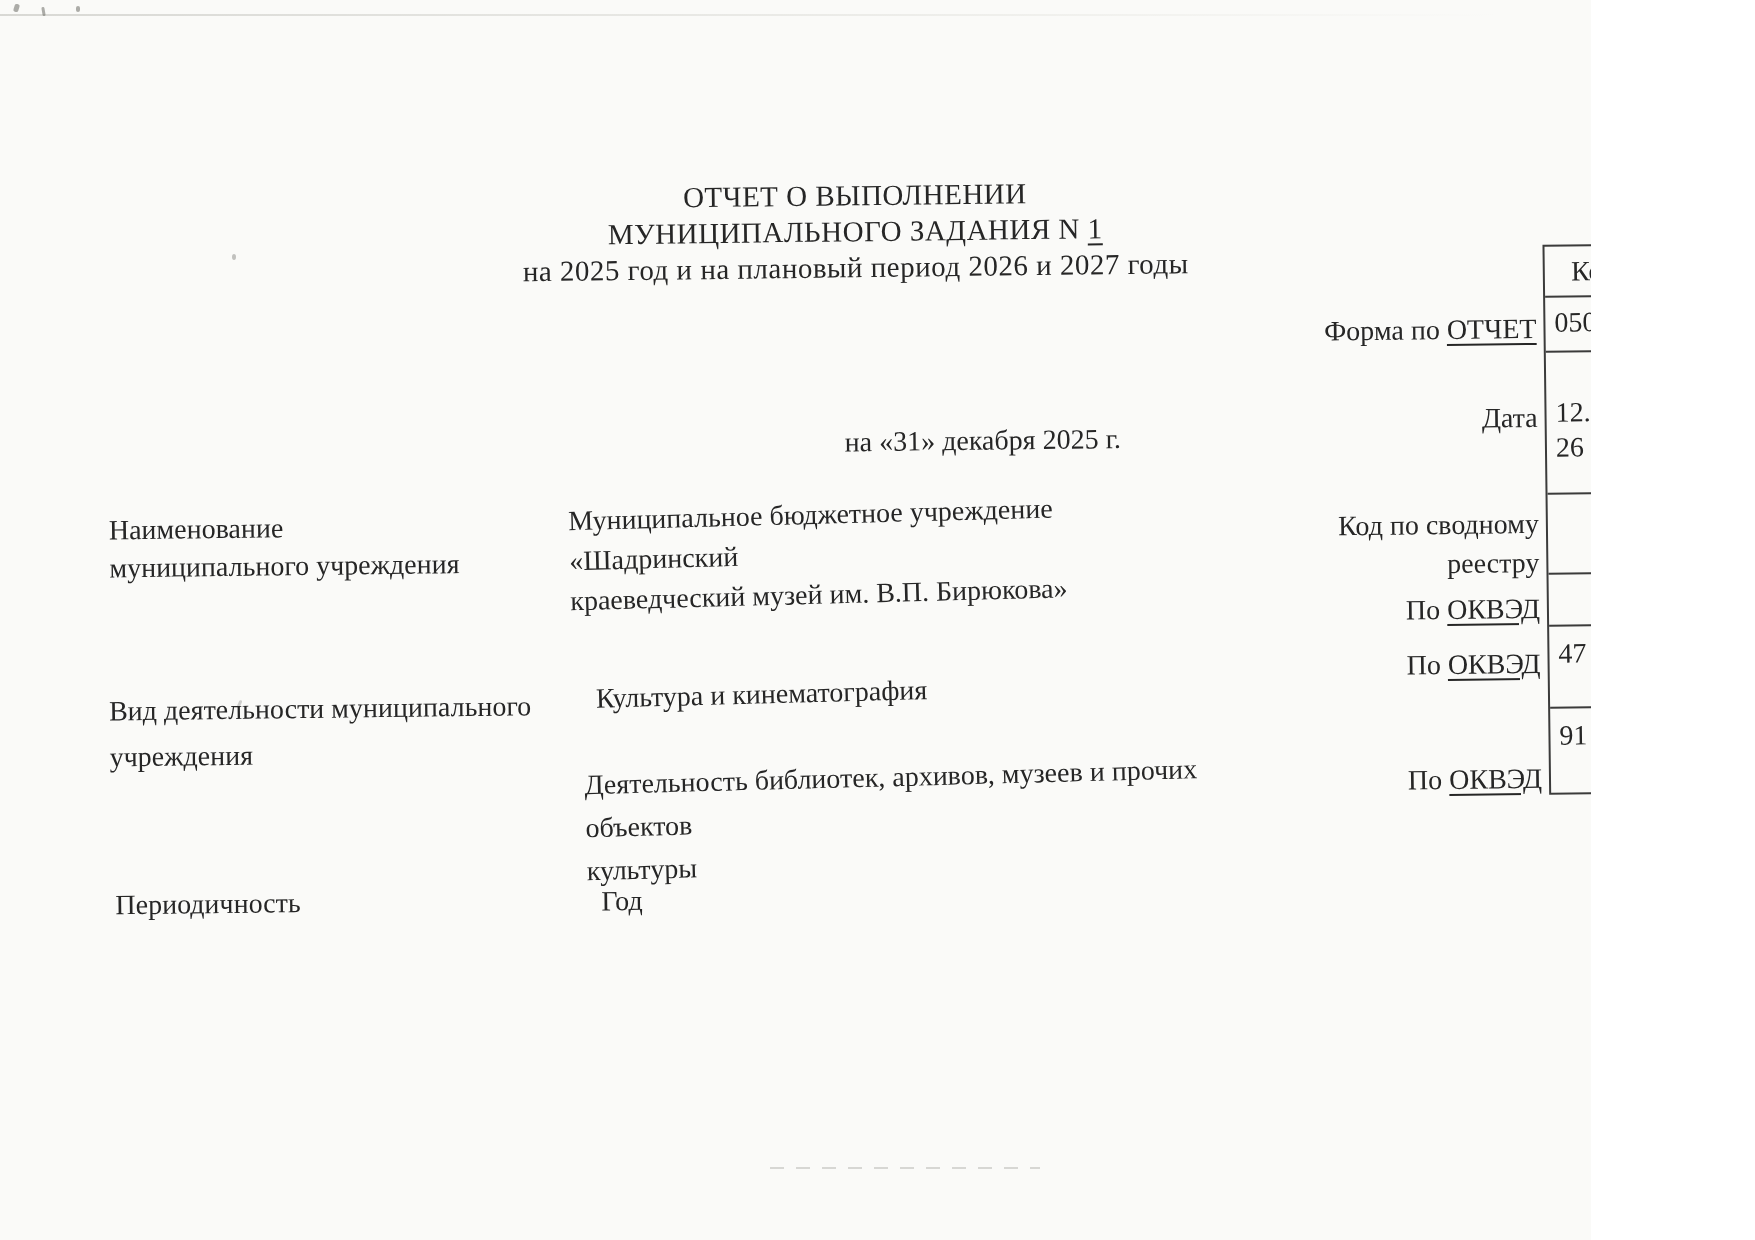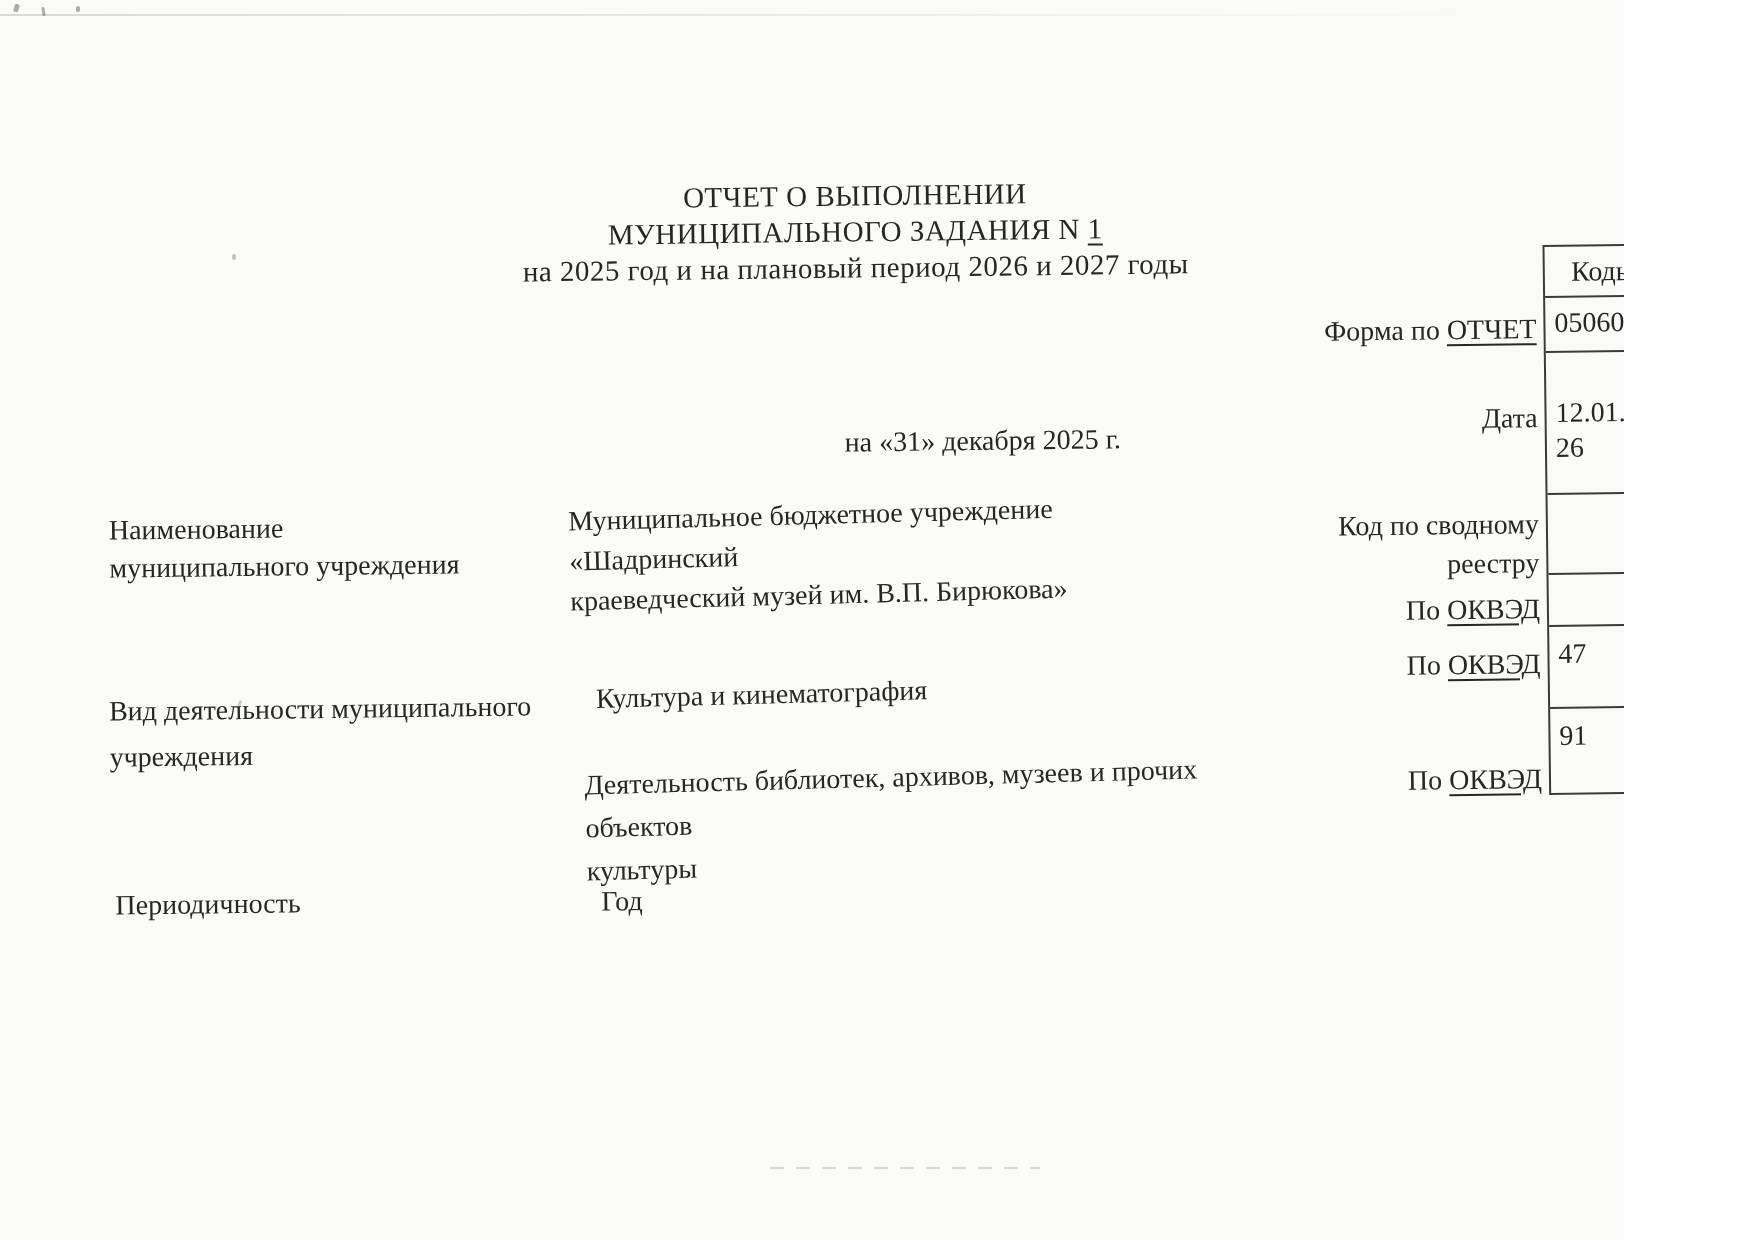--- a/index.html
+++ b/index.html
@@ -3,21 +3,20 @@
 <meta charset="utf-8">
 <style>
   html,body{margin:0;padding:0;background:#ffffff;}
   .page{
     position:relative;
     width:1591px;height:1240px;
     background:#fafaf8;
     overflow:hidden;
     font-family:"Liberation Serif","DejaVu Serif",serif;
     color:#262626;
-    padding-left:33px;
   }
   .sheet-content{position:absolute;inset:0;transform:rotate(-0.7deg);transform-origin:50% 50%;}
   .abs{position:absolute;}
   .tilt-more{transform:rotate(-0.8deg);}
 
   
   .title-block{top:178px;left:430px;width:860px;text-align:center;font-size:29px;line-height:36px;letter-spacing:0.5px;}
   .underlined{text-decoration:underline;text-underline-offset:5px;text-decoration-thickness:2px;}
 
   .date-line{top:427px;left:720px;width:530px;text-align:center;font-size:28px;}

